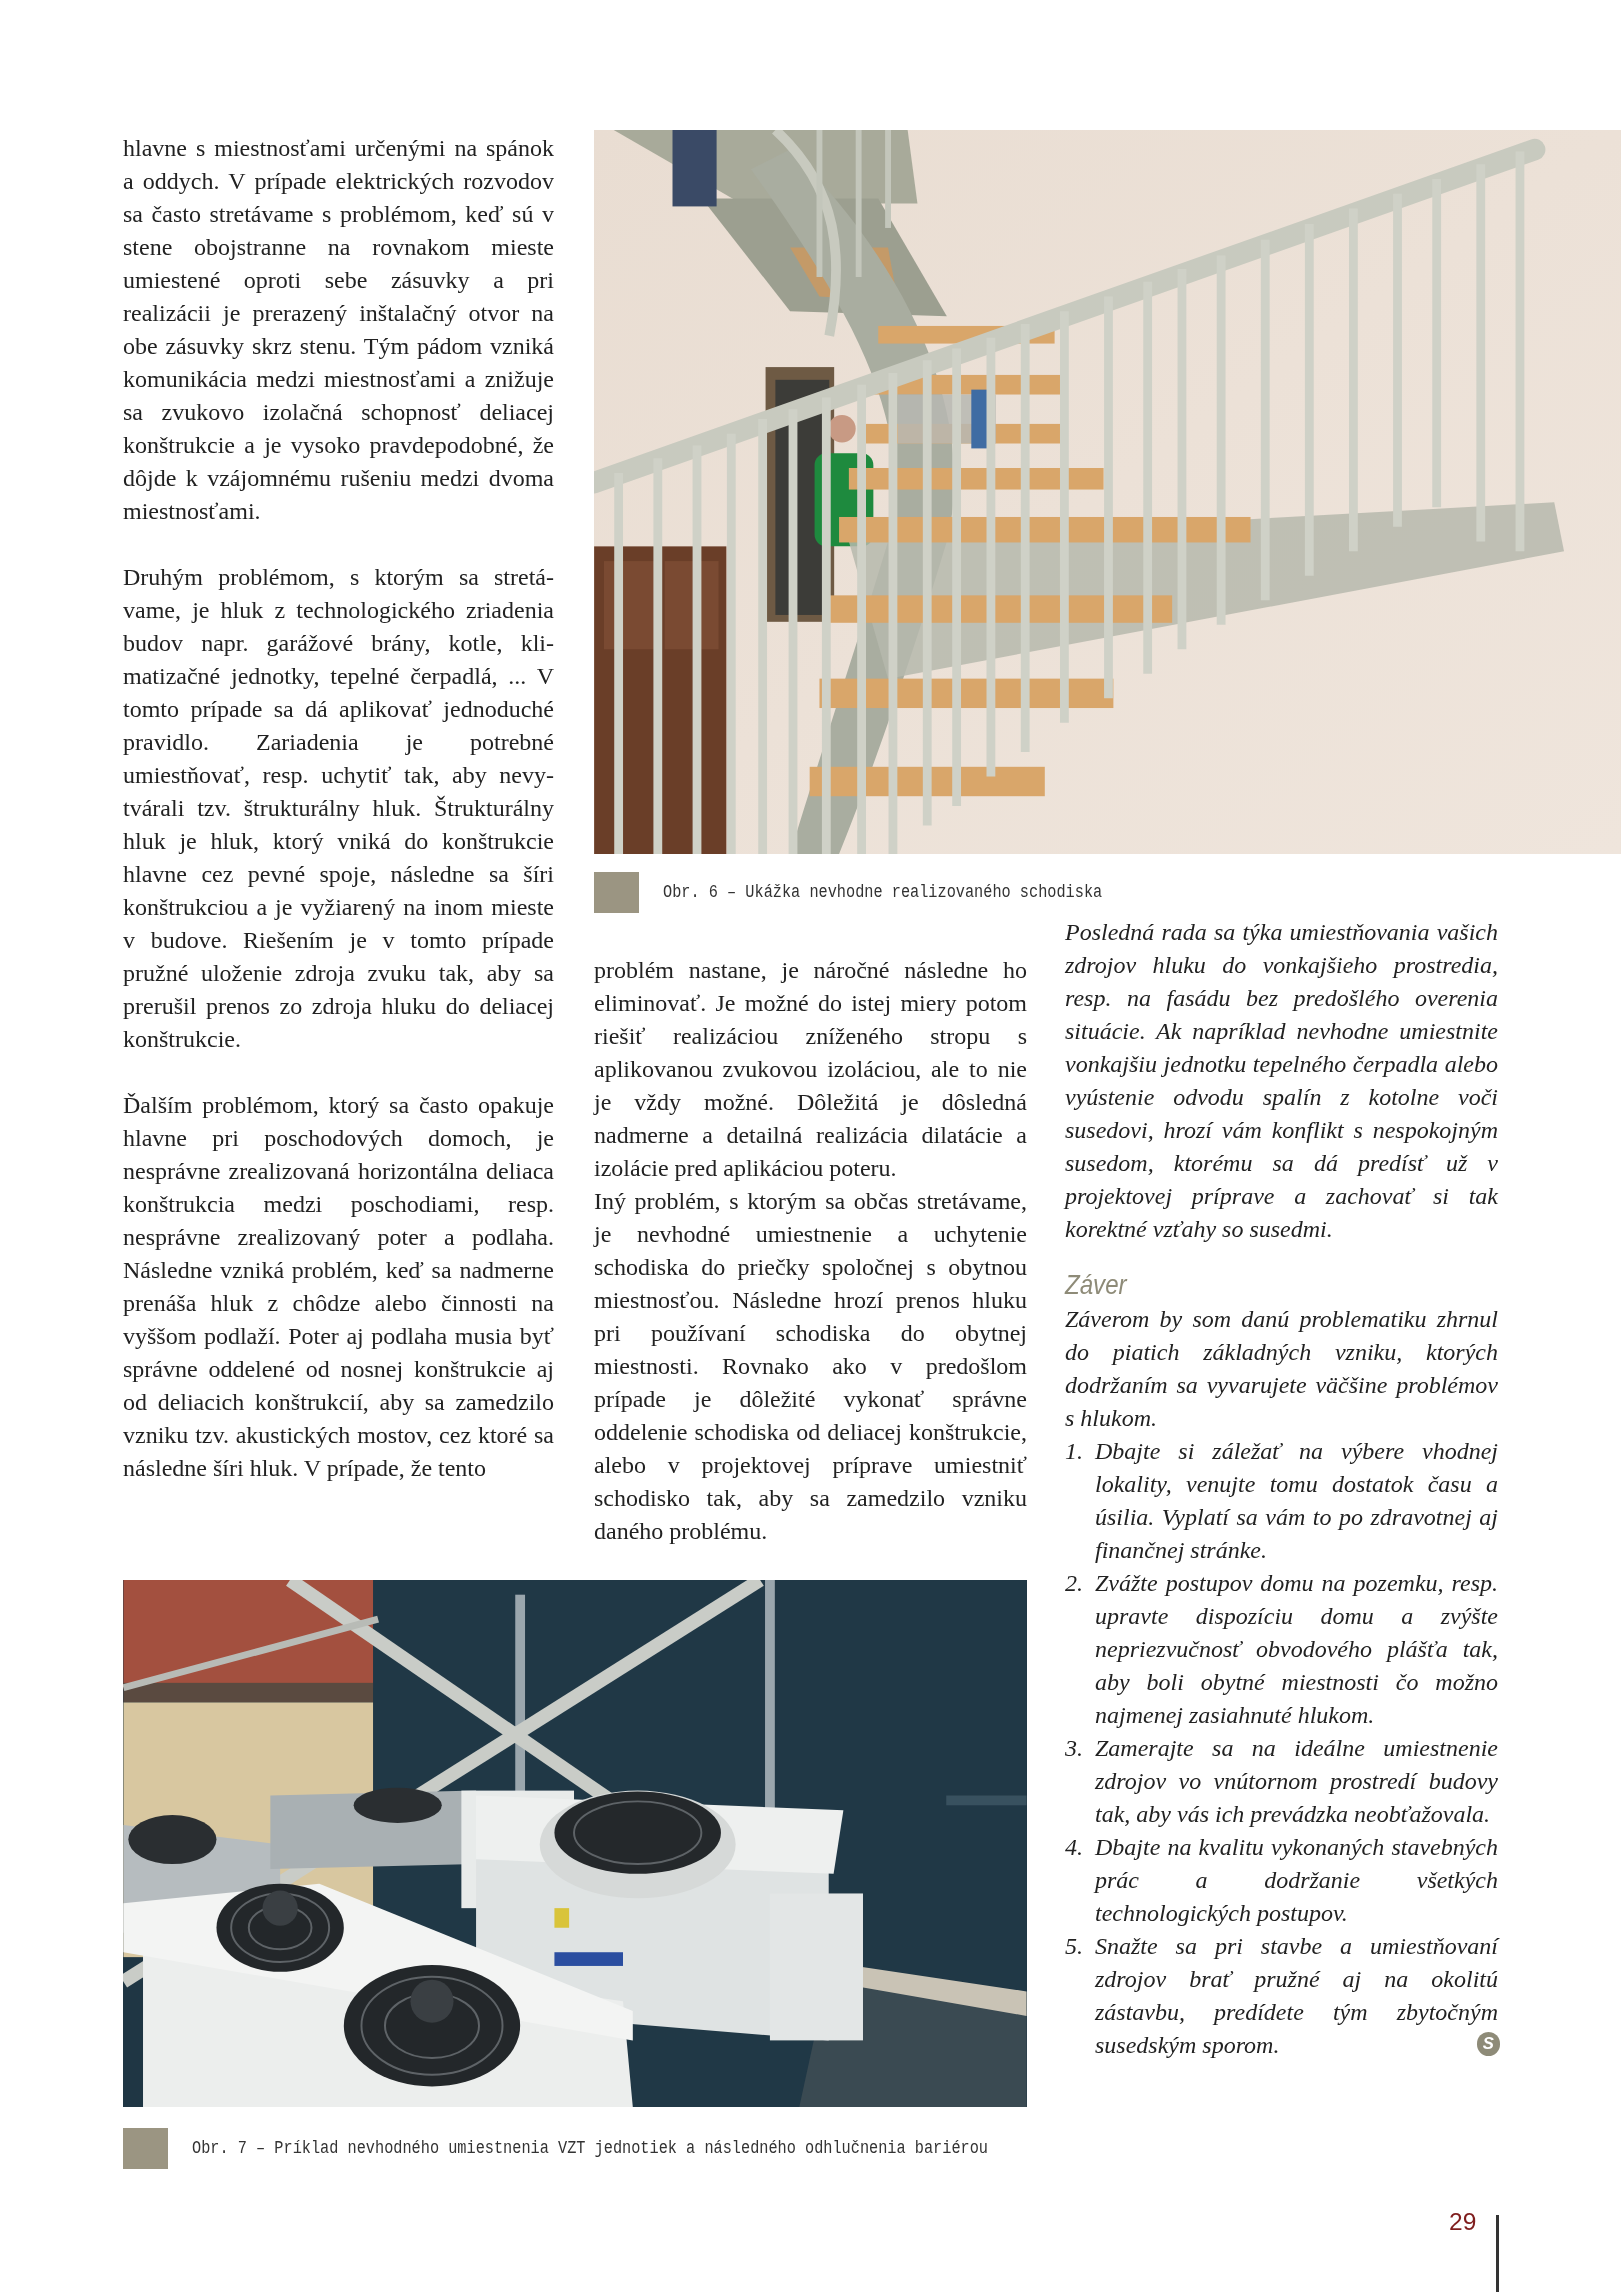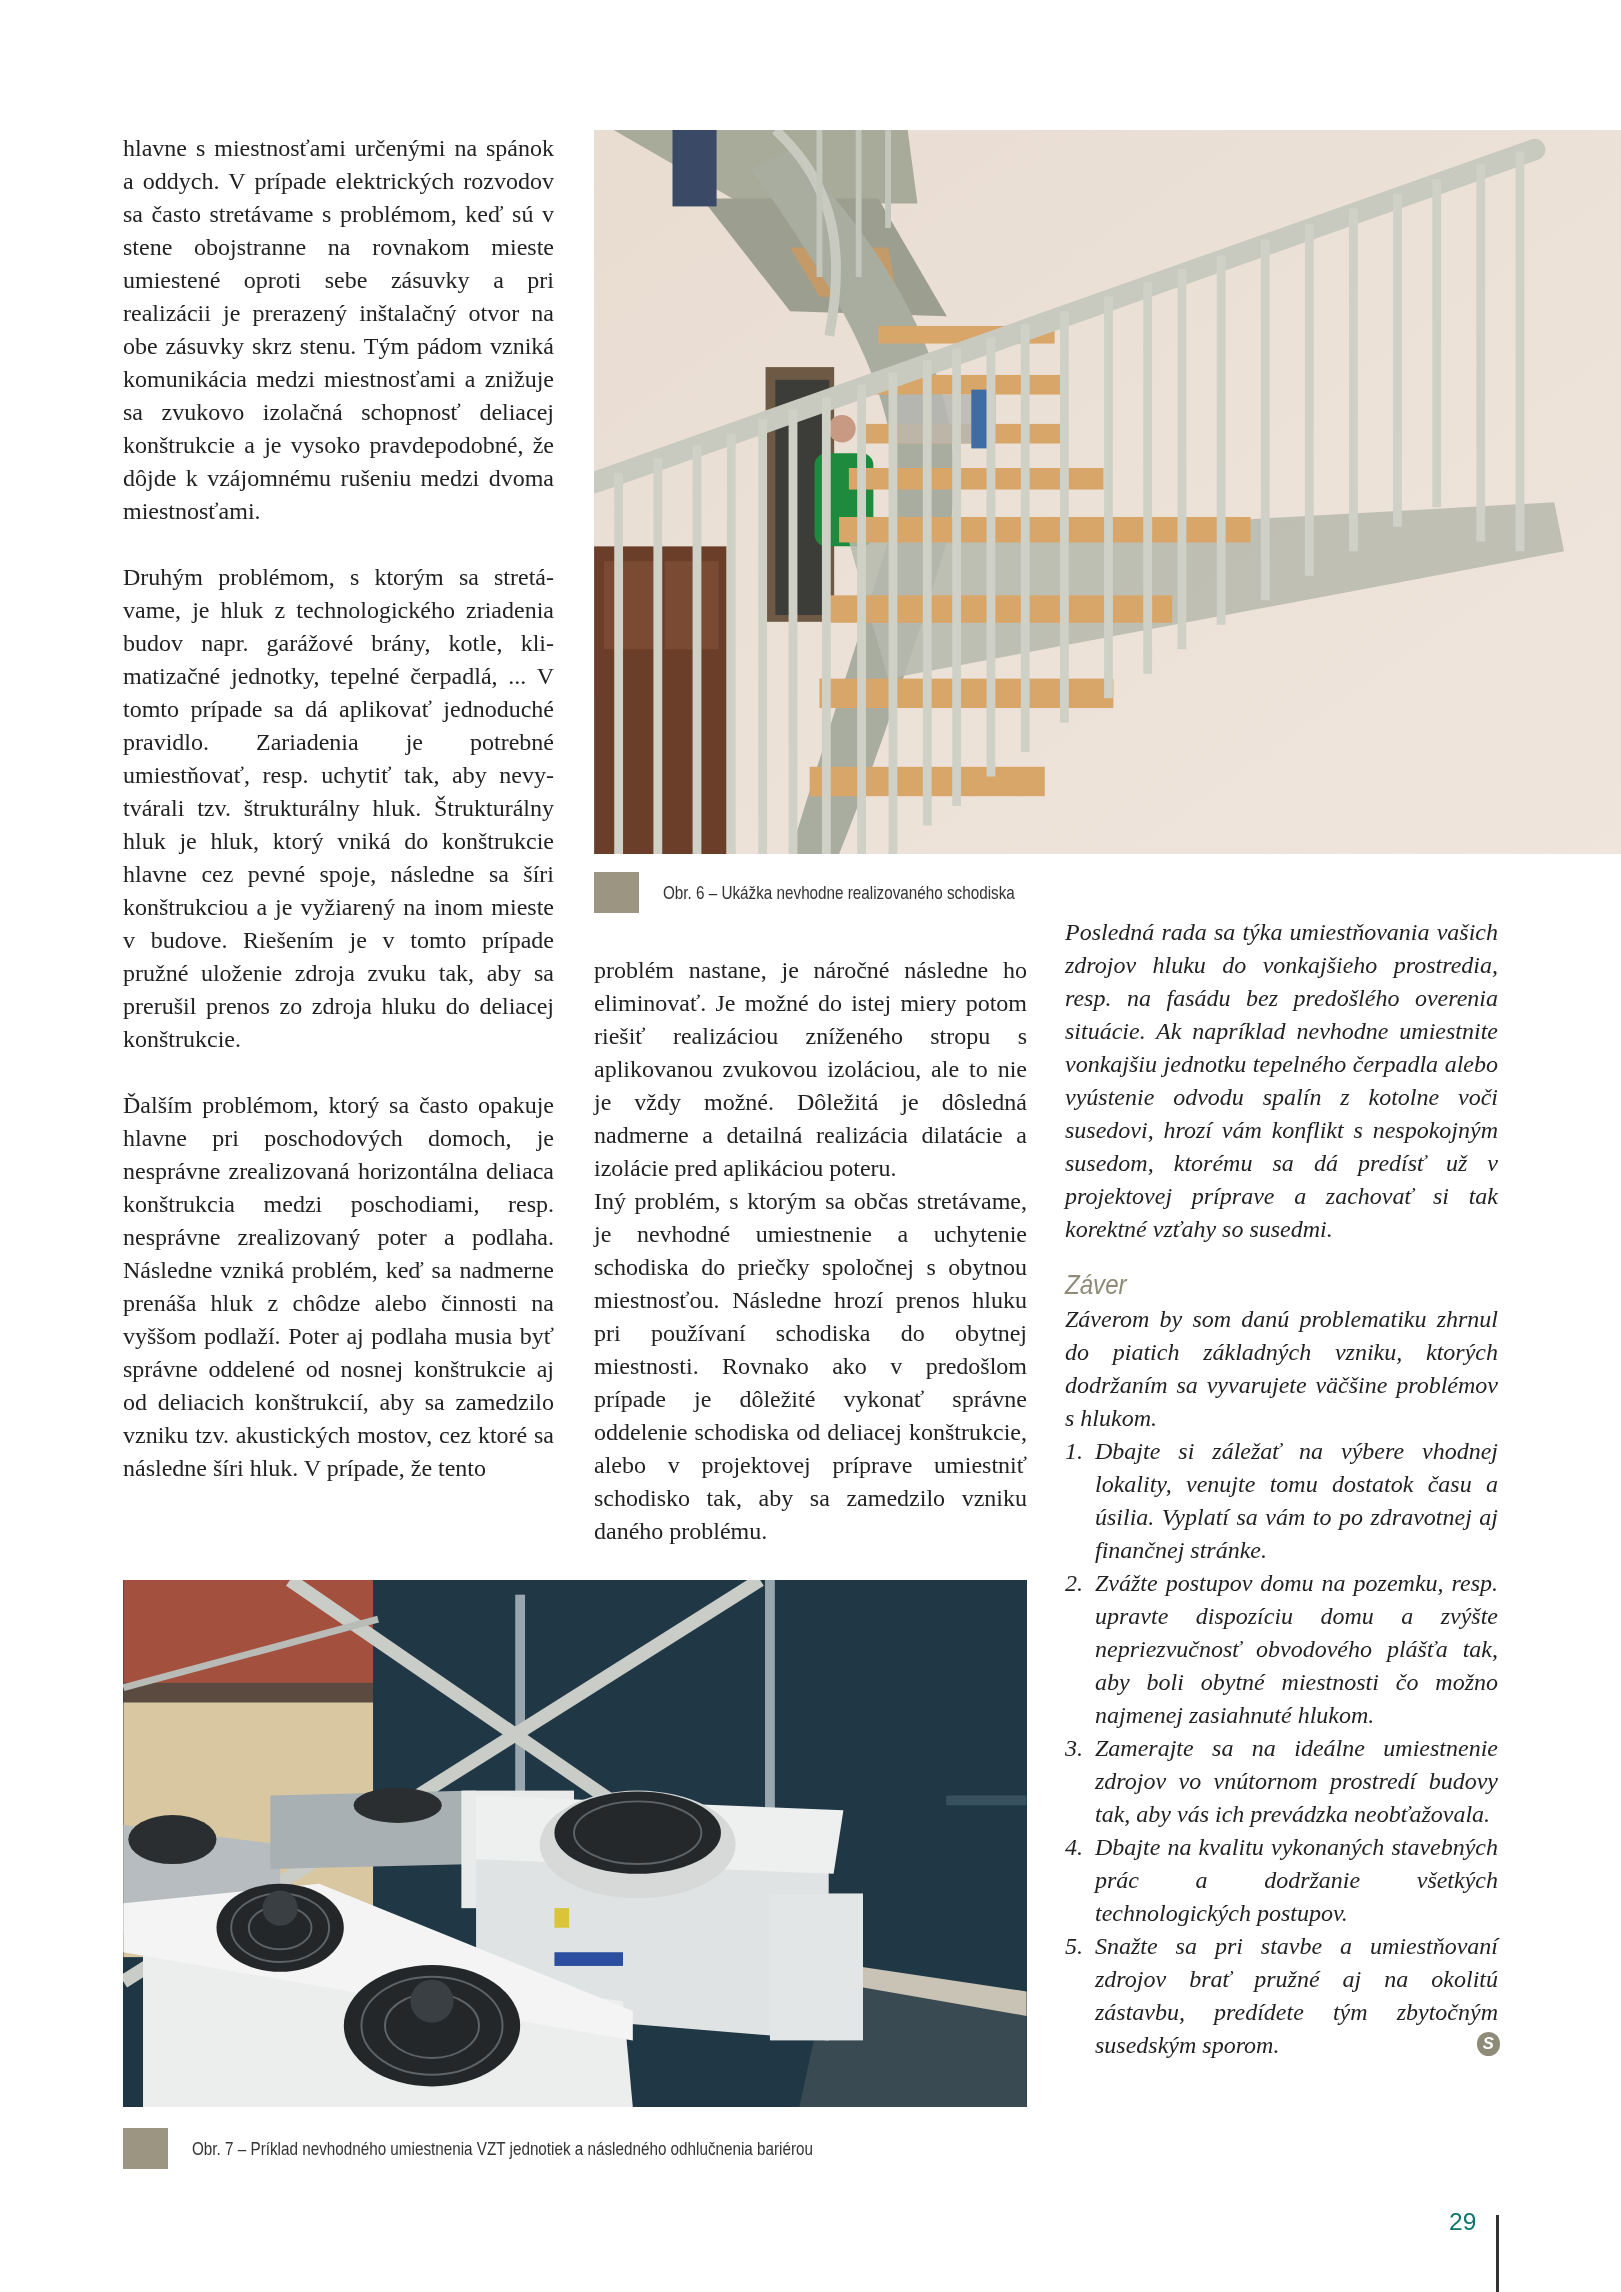--- a/index.html
+++ b/index.html
@@ -30,38 +30,38 @@
     ol.points { margin: 0; padding: 0; list-style: none; }
     ol.points li { position: relative; padding-left: 30px; }
     ol.points li .num { position: absolute; left: 0; top: 0; }
 
     .photo { position: absolute; overflow: hidden; }
     #photo-stairs { left: 594px; top: 130px; width: 1027px; height: 724px; background: #e7dcd1; }
     #photo-vzt { left: 123px; top: 1580px; width: 904px; height: 527px; background: #213744; }
 
     .caption {
       position: absolute; display: flex; align-items: center;
-      font-family: Liberation Sans, sans-serif;
+      font-family: Liberation Mono, monospace;
       font-size: 18.6px; color: #333333;
     }
     .caption .swatch { width: 45px; height: 41px; background: #9b9582; margin-right: 23.5px; flex: none; }
     .caption .txt { transform: scaleX(0.82); transform-origin: left center; white-space: nowrap; }
     #caption-6 { left: 594px; top: 872px; }
     #caption-7 { left: 123px; top: 2128px; text-align: right; }
 
     .end-mark {
       display: inline-block; width: 23.5px; height: 23.5px; border-radius: 50%;
       background: #8e8b78; color: #fff; font-family: "Liberation Sans", sans-serif;
       font-weight: bold; font-size: 16.7px; line-height: 23.5px; text-align: center;
       position: absolute; right: -2px; bottom: 5.9px;
     }
     .page-num {
       position: absolute; left: 1449px; top: 2208px;
       font-family: "Liberation Sans", "DejaVu Sans", sans-serif;
-      font-size: 24.5px; color: #0f766e;
+      font-size: 24.5px; color: #7f1d1d;
     }
     .page-rule { position: absolute; left: 1496px; top: 2215px; width: 2.9px; height: 77px; background: #333; }
   </style>
 </head>
 <body>
 
 <div id="col-left" class="col">
   <p>hlavne s miestnosťami určenými na spá­nok a oddych. V prípade elektrických rozvodov sa často stretávame s problé­mom, keď sú v stene obojstranne na rov­nakom mieste umiestené oproti sebe zá­suvky a pri realizácii je prerazený inšta­lačný otvor na obe zásuvky skrz stenu. Tým pádom vzniká komunikácia me­dzi miestnosťami a znižuje sa zvukovo izolačná schopnosť deliacej konštruk­cie a je vysoko pravdepodobné, že dôjde k vzájomnému rušeniu medzi dvoma miestnosťami.</p>
   <p class="gap">Druhým problémom, s ktorým sa stretá­vame, je hluk z technologického zriade­nia budov napr. garážové brány, kotle, kli­matizačné jednotky, tepelné čerpadlá, ... V tomto prípade sa dá aplikovať jedno­duché pravidlo. Zariadenia je potrebné umiestňovať, resp. uchytiť tak, aby nevy­tvárali tzv. štrukturálny hluk. Štrukturál­ny hluk je hluk, ktorý vniká do konštruk­cie hlavne cez pevné spoje, následne sa šíri konštrukciou a je vyžiarený na inom mieste v budove. Riešením je v tomto prípade pružné uloženie zdroja zvuku tak, aby sa prerušil prenos zo zdroja hlu­ku do deliacej konštrukcie.</p>
   <p class="gap">Ďalším problémom, ktorý sa často opa­kuje hlavne pri poschodových domoch, je nesprávne zrealizovaná horizontál­na deliaca konštrukcia medzi poscho­diami, resp. nesprávne zrealizovaný po­ter a podlaha. Následne vzniká problém, keď sa nadmerne prenáša hluk z chôdze alebo činnosti na vyššom podlaží. Po­ter aj podlaha musia byť správne odde­lené od nosnej konštrukcie aj od delia­cich konštrukcií, aby sa zamedzilo vzni­ku tzv. akustických mostov, cez ktoré sa následne šíri hluk. V prípade, že tento</p>

